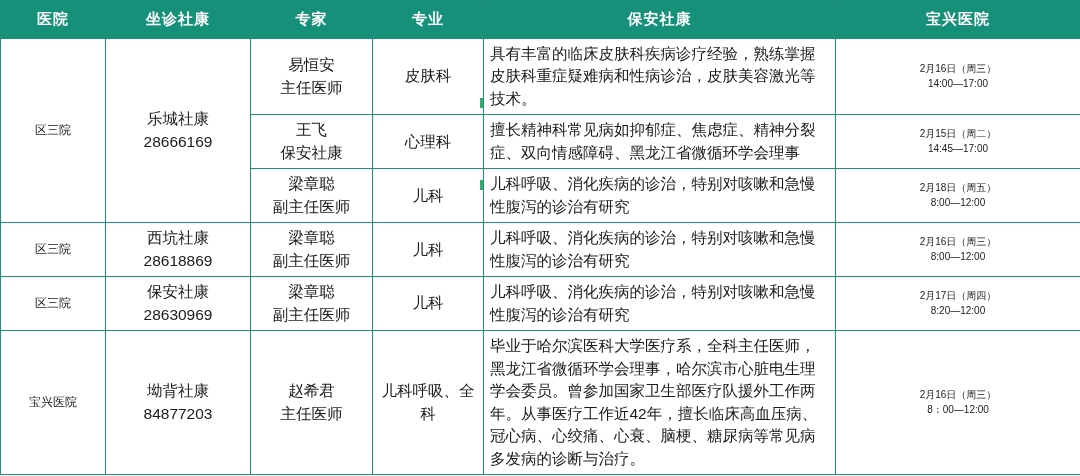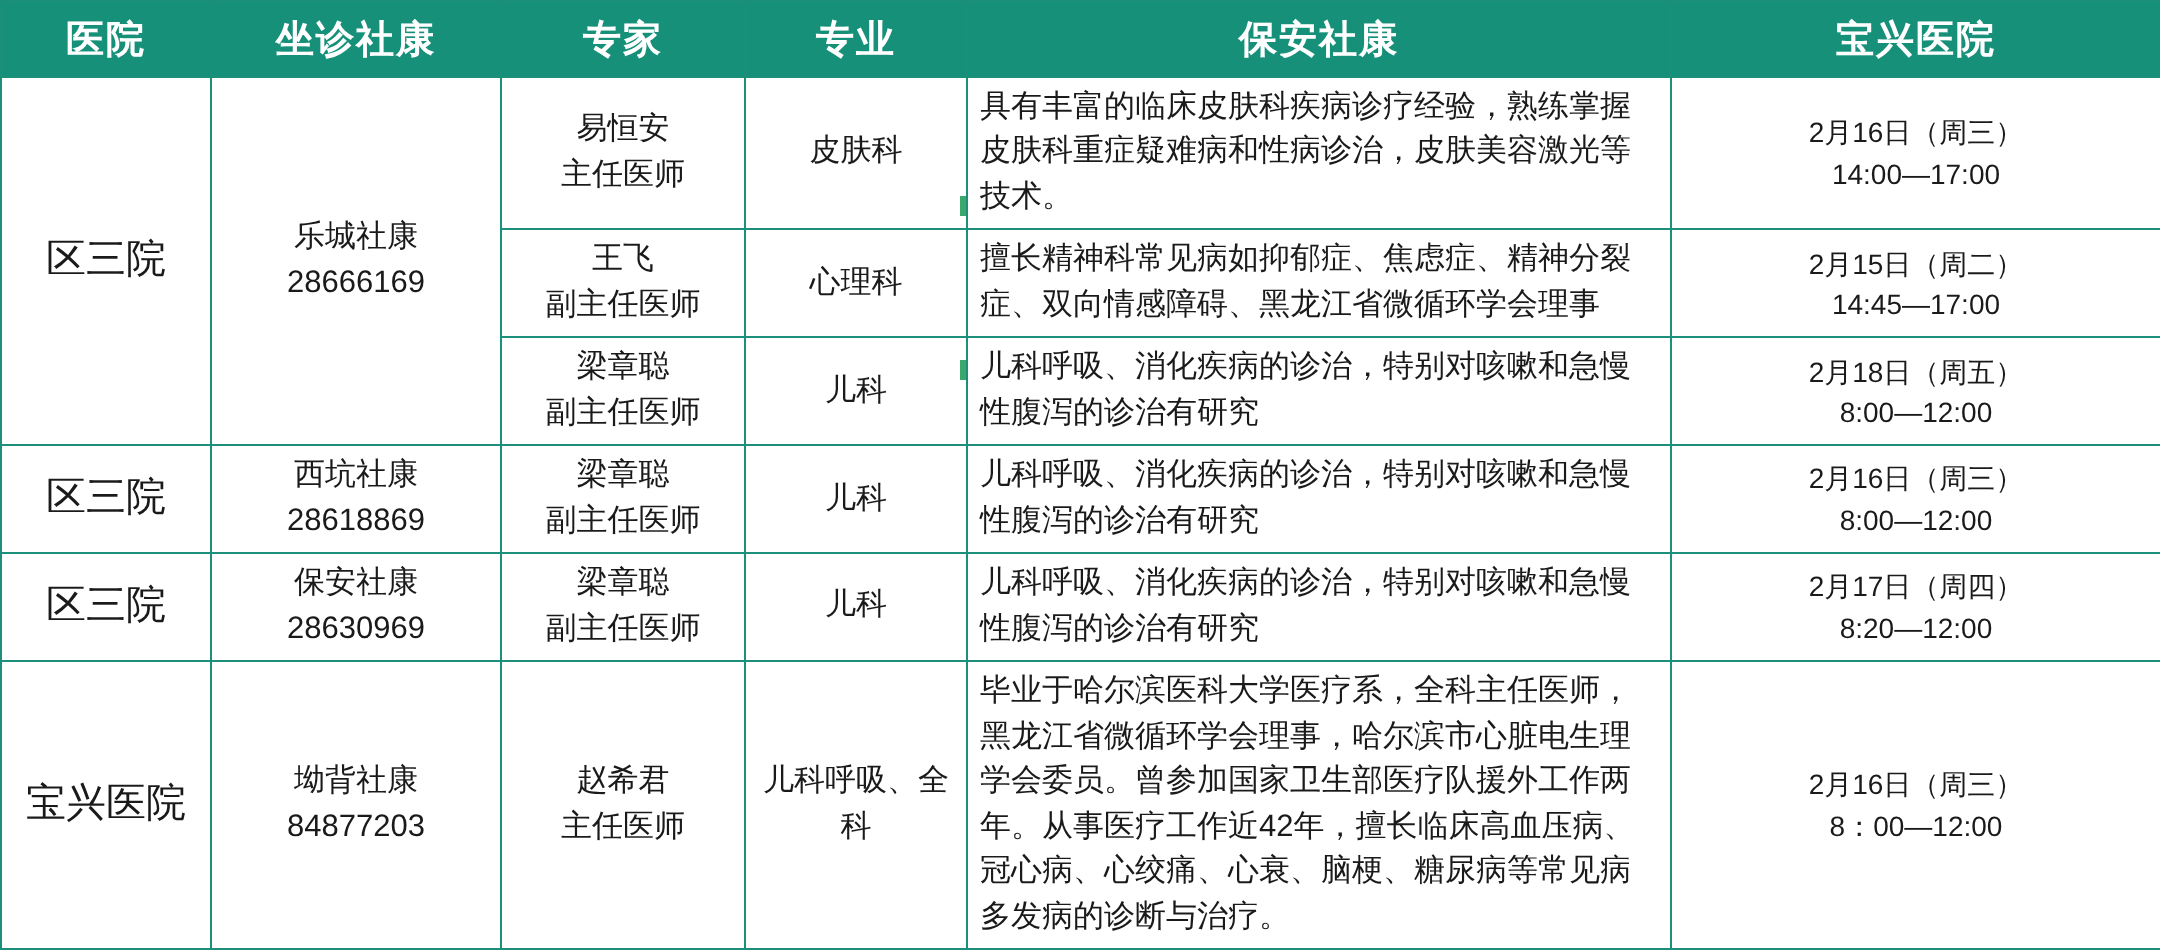--- a/index.html
+++ b/index.html
@@ -32,21 +32,21 @@
 
   table.schedule th, table.schedule td {
     border: 1px solid #1c8f7a;
     vertical-align: middle;
     padding: 4px 6px;
     box-sizing: border-box;
   }
   thead th {
     background: #17907a;
     color: #ffffff;
-    font-size: 19px;
+    font-size: 15px;
     font-weight: bold;
     text-align: center;
     height: 38px;
     letter-spacing: 1px;
     border: 1px solid #17907a;
   }
   td {
     font-size: 15.5px;
     color: #1a1a1a;
     line-height: 1.45;
@@ -54,24 +54,24 @@
   td.center {
     text-align: center;
   }
   td.left {
     text-align: left;
   }
   td.nowrapline {
     white-space: pre-line;
   }
   .hosp {
-    font-size: 20px;
+    font-size: 12px;
   }
   .timecell {
-    font-size: 14px;
+    font-size: 10px;
   }
   
   .dot-marker {
     position: absolute;
     width: 3px;
     height: 10px;
     background: #3aa76d;
   }
 </style>
 </head>
@@ -106,21 +106,21 @@
         <td class="center nowrapline">易恒安
 主任医师</td>
         <td class="center nowrapline">皮肤科</td>
         <td class="left">具有丰富的临床皮肤科疾病诊疗经验，熟练掌握皮肤科重症疑难病和性病诊治，皮肤美容激光等技术。</td>
         <td class="center nowrapline timecell">2月16日（周三）
 14:00—17:00</td>
       </tr>
 
       <tr>
         <td class="center nowrapline">王飞
-副主任医师</td>
+保安社康</td>
         <td class="center nowrapline">心理科</td>
         <td class="left">擅长精神科常见病如抑郁症、焦虑症、精神分裂症、双向情感障碍、黑龙江省微循环学会理事</td>
         <td class="center nowrapline timecell">2月15日（周二）
 14:45—17:00</td>
       </tr>
 
       <tr>
         <td class="center nowrapline">梁章聪
 副主任医师</td>
         <td class="center nowrapline">儿科</td>

